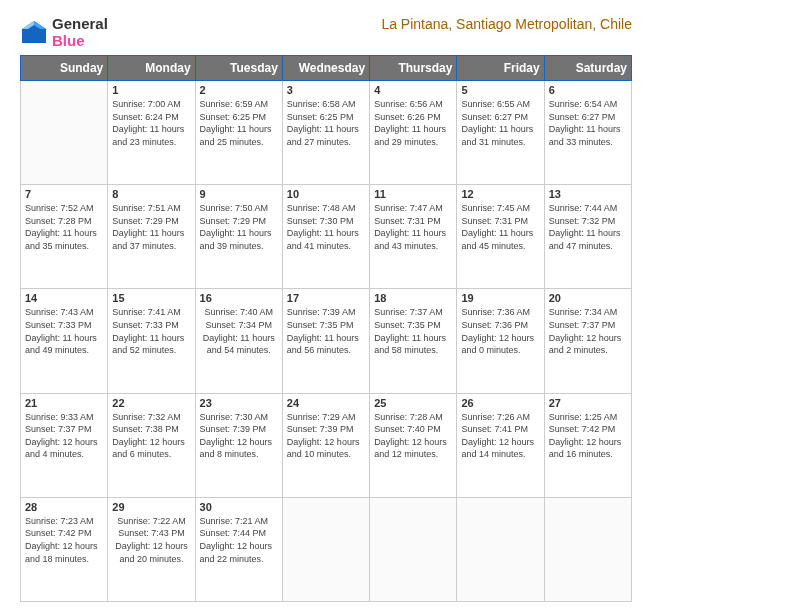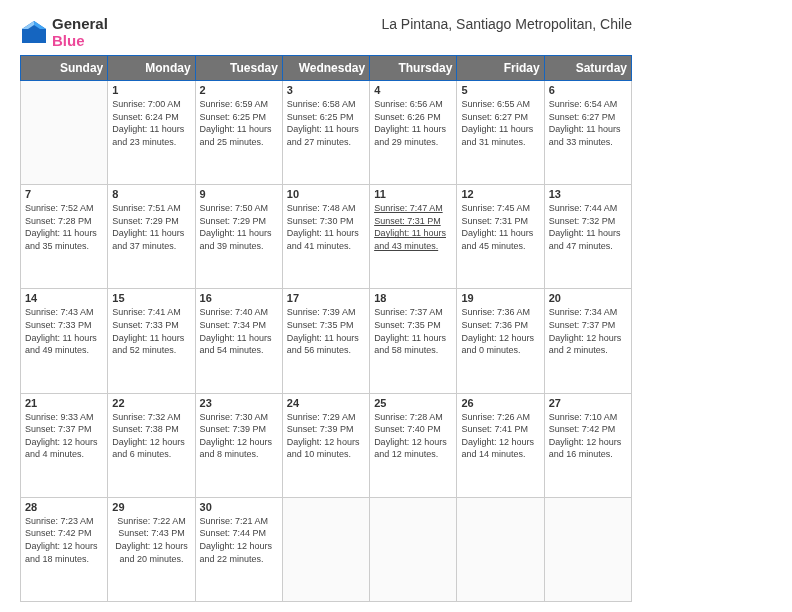--- a/index.html
+++ b/index.html
@@ -51,21 +51,21 @@
       text-align: right;
     }
     .main-title {
       font-size: 32px;
       font-weight: normal;
       color: #333;
       line-height: 1.1;
     }
     .subtitle {
       font-size: 14px;
-      color: #404040;
+      color: #a16207;
     }
     .calendar {
       flex: 1;
       border: 1px solid #ccc;
       border-collapse: collapse;
       width: 100%;
       table-layout: fixed;
     }
     .calendar th {
       background: #737373;
@@ -203,21 +203,21 @@
           </td>
           <td>
             <span class="day-num">10</span>
             <div class="day-info" style="white-space: pre-line;">Sunrise: 7:48 AM
 Sunset: 7:30 PM
 Daylight: 11 hours
 and 41 minutes.</div>
           </td>
           <td>
             <span class="day-num">11</span>
-            <div class="day-info" style="white-space: pre-line; text-decoration: underline;">Sunrise: 7:47 AM
+            <div class="day-info" style="white-space: pre-line;">Sunrise: 7:47 AM
 Sunset: 7:31 PM
 Daylight: 11 hours
 and 43 minutes.</div>
           </td>
           <td>
             <span class="day-num">12</span>
             <div class="day-info" style="white-space: pre-line;">Sunrise: 7:45 AM
 Sunset: 7:31 PM
 Daylight: 11 hours
 and 45 minutes.</div>
@@ -240,21 +240,21 @@
           </td>
           <td>
             <span class="day-num">15</span>
             <div class="day-info" style="white-space: pre-line;">Sunrise: 7:41 AM
 Sunset: 7:33 PM
 Daylight: 11 hours
 and 52 minutes.</div>
           </td>
           <td>
             <span class="day-num">16</span>
-            <div class="day-info" style="white-space: pre-line;">Sunrise: 7:40 AM
+            <div class="day-info" style="white-space: pre-line; text-align: center;">Sunrise: 7:40 AM
 Sunset: 7:34 PM
 Daylight: 11 hours
 and 54 minutes.</div>
           </td>
           <td>
             <span class="day-num">17</span>
             <div class="day-info" style="white-space: pre-line;">Sunrise: 7:39 AM
 Sunset: 7:35 PM
 Daylight: 11 hours
 and 56 minutes.</div>
@@ -319,21 +319,21 @@
           </td>
           <td>
             <span class="day-num">26</span>
             <div class="day-info" style="white-space: pre-line;">Sunrise: 7:26 AM
 Sunset: 7:41 PM
 Daylight: 12 hours
 and 14 minutes.</div>
           </td>
           <td>
             <span class="day-num">27</span>
-            <div class="day-info" style="white-space: pre-line;">Sunrise: 7:10 AM
+            <div class="day-info" style="white-space: pre-line;">Sunrise: 1:25 AM
 Sunset: 7:42 PM
 Daylight: 12 hours
 and 16 minutes.</div>
           </td>
         </tr>
         <tr>
           <td>
             <span class="day-num">28</span>
             <div class="day-info" style="white-space: pre-line;">Sunrise: 7:23 AM
 Sunset: 7:42 PM

